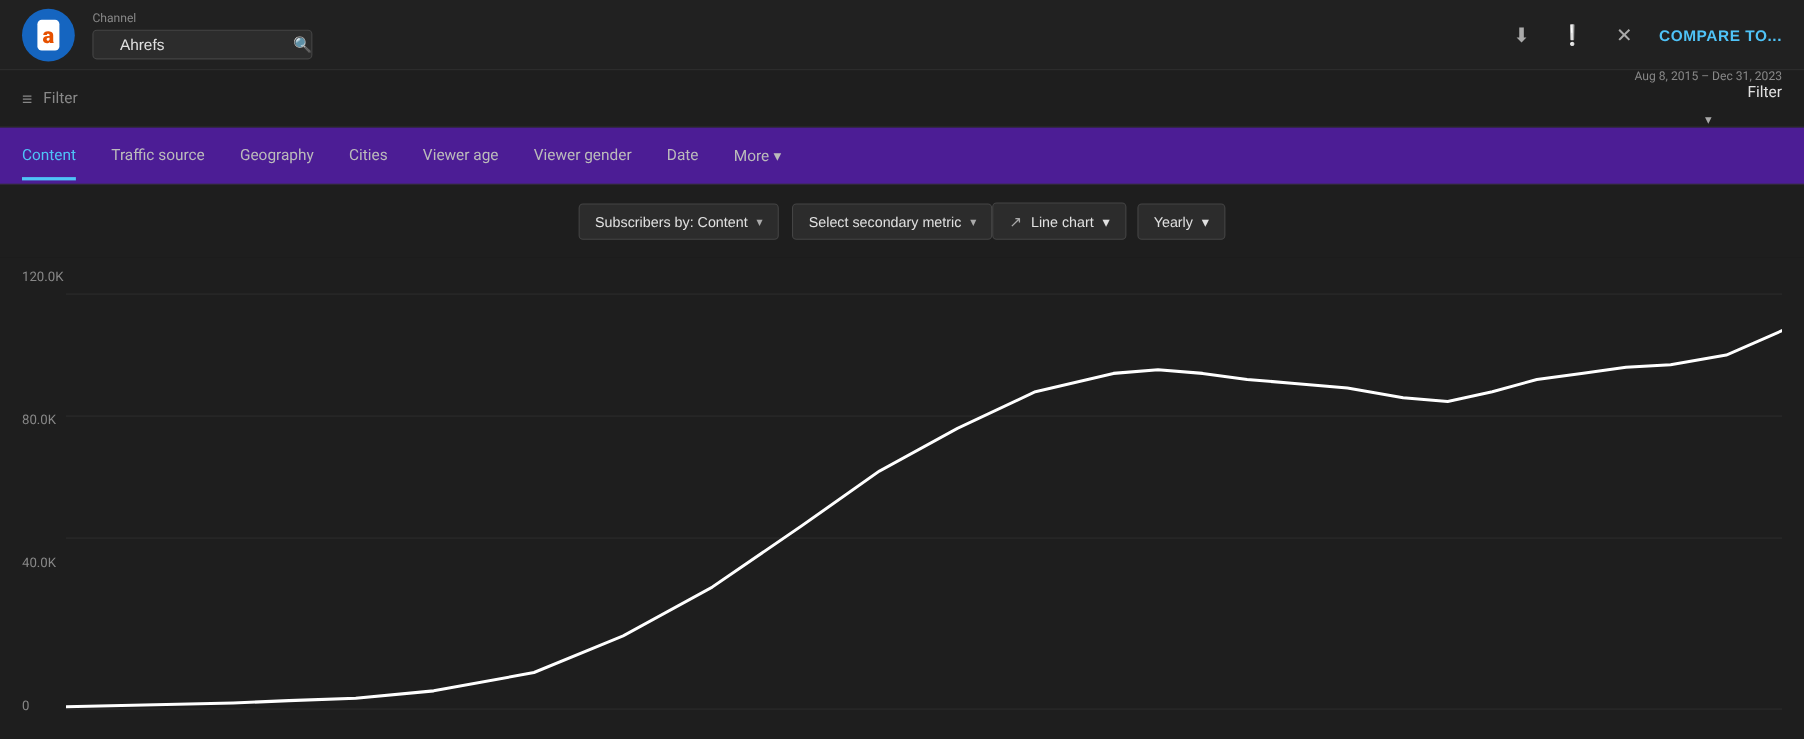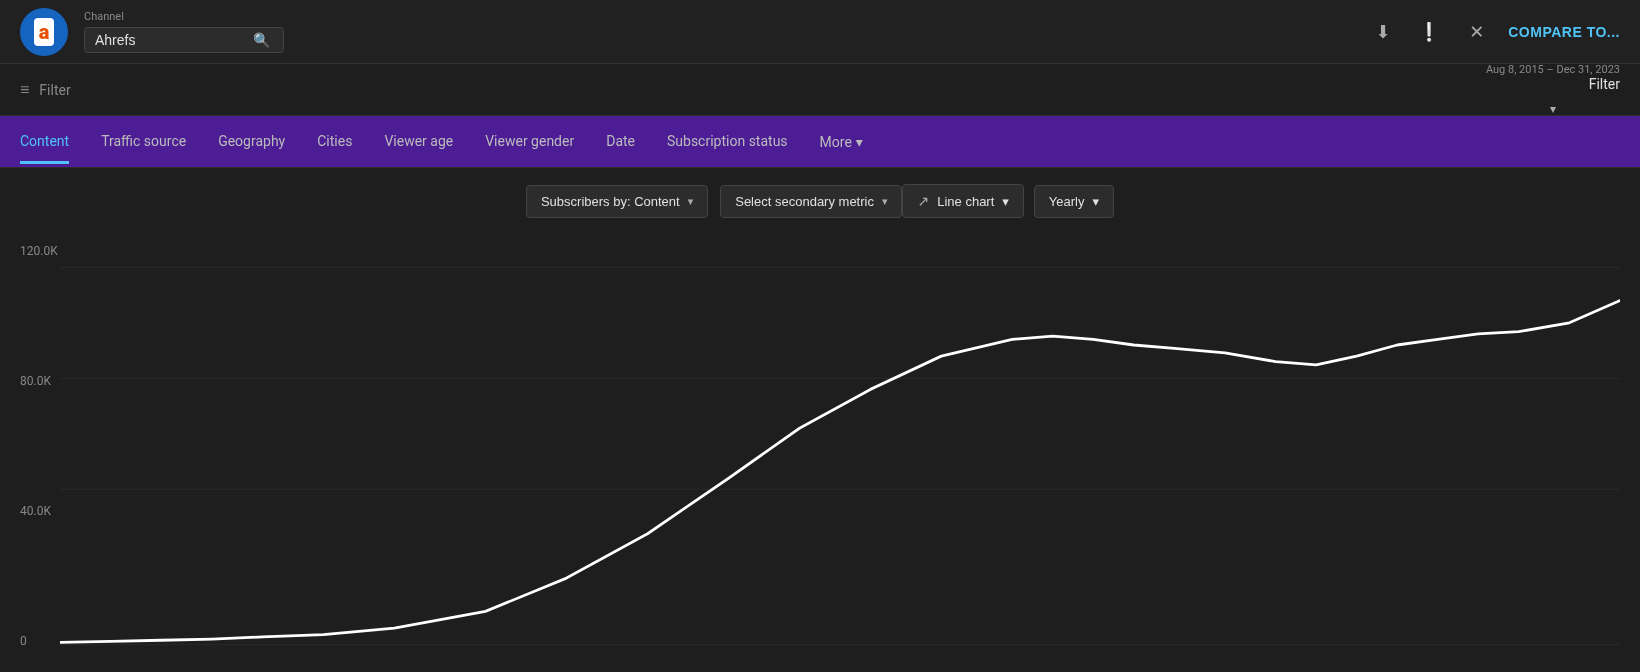--- a/index.html
+++ b/index.html
@@ -57,21 +57,21 @@
     .channel-label {
       font-size: 11px;
       color: #888;
     }
     .channel-search {
       display: flex;
       align-items: center;
       background: #2c2c2c;
       border: 1px solid #444;
       border-radius: 4px;
-      padding: 4px 10px;
+      padding: 4px 24px;
       gap: 8px;
       width: 200px;
     }
     .channel-search input {
       background: transparent;
       border: none;
       outline: none;
       color: #e0e0e0;
       font-size: 14px;
       width: 150px;
@@ -302,23 +302,20 @@
     <span>Cities</span>
   </div>
   <div class="tab-item">
     <span>Viewer age</span>
   </div>
   <div class="tab-item">
     <span>Viewer gender</span>
   </div>
   <div class="tab-item">
     <span>Date</span>
-  </div>
-  <div class="tab-item">
-    <span>Subscription status</span>
   </div>
   <div class="tab-more">
     <span>More</span>
     <span>▾</span>
   </div>
 </div>
 
 <div class="controls-bar">
   <div class="controls-left">
     <button class="dropdown-btn">

